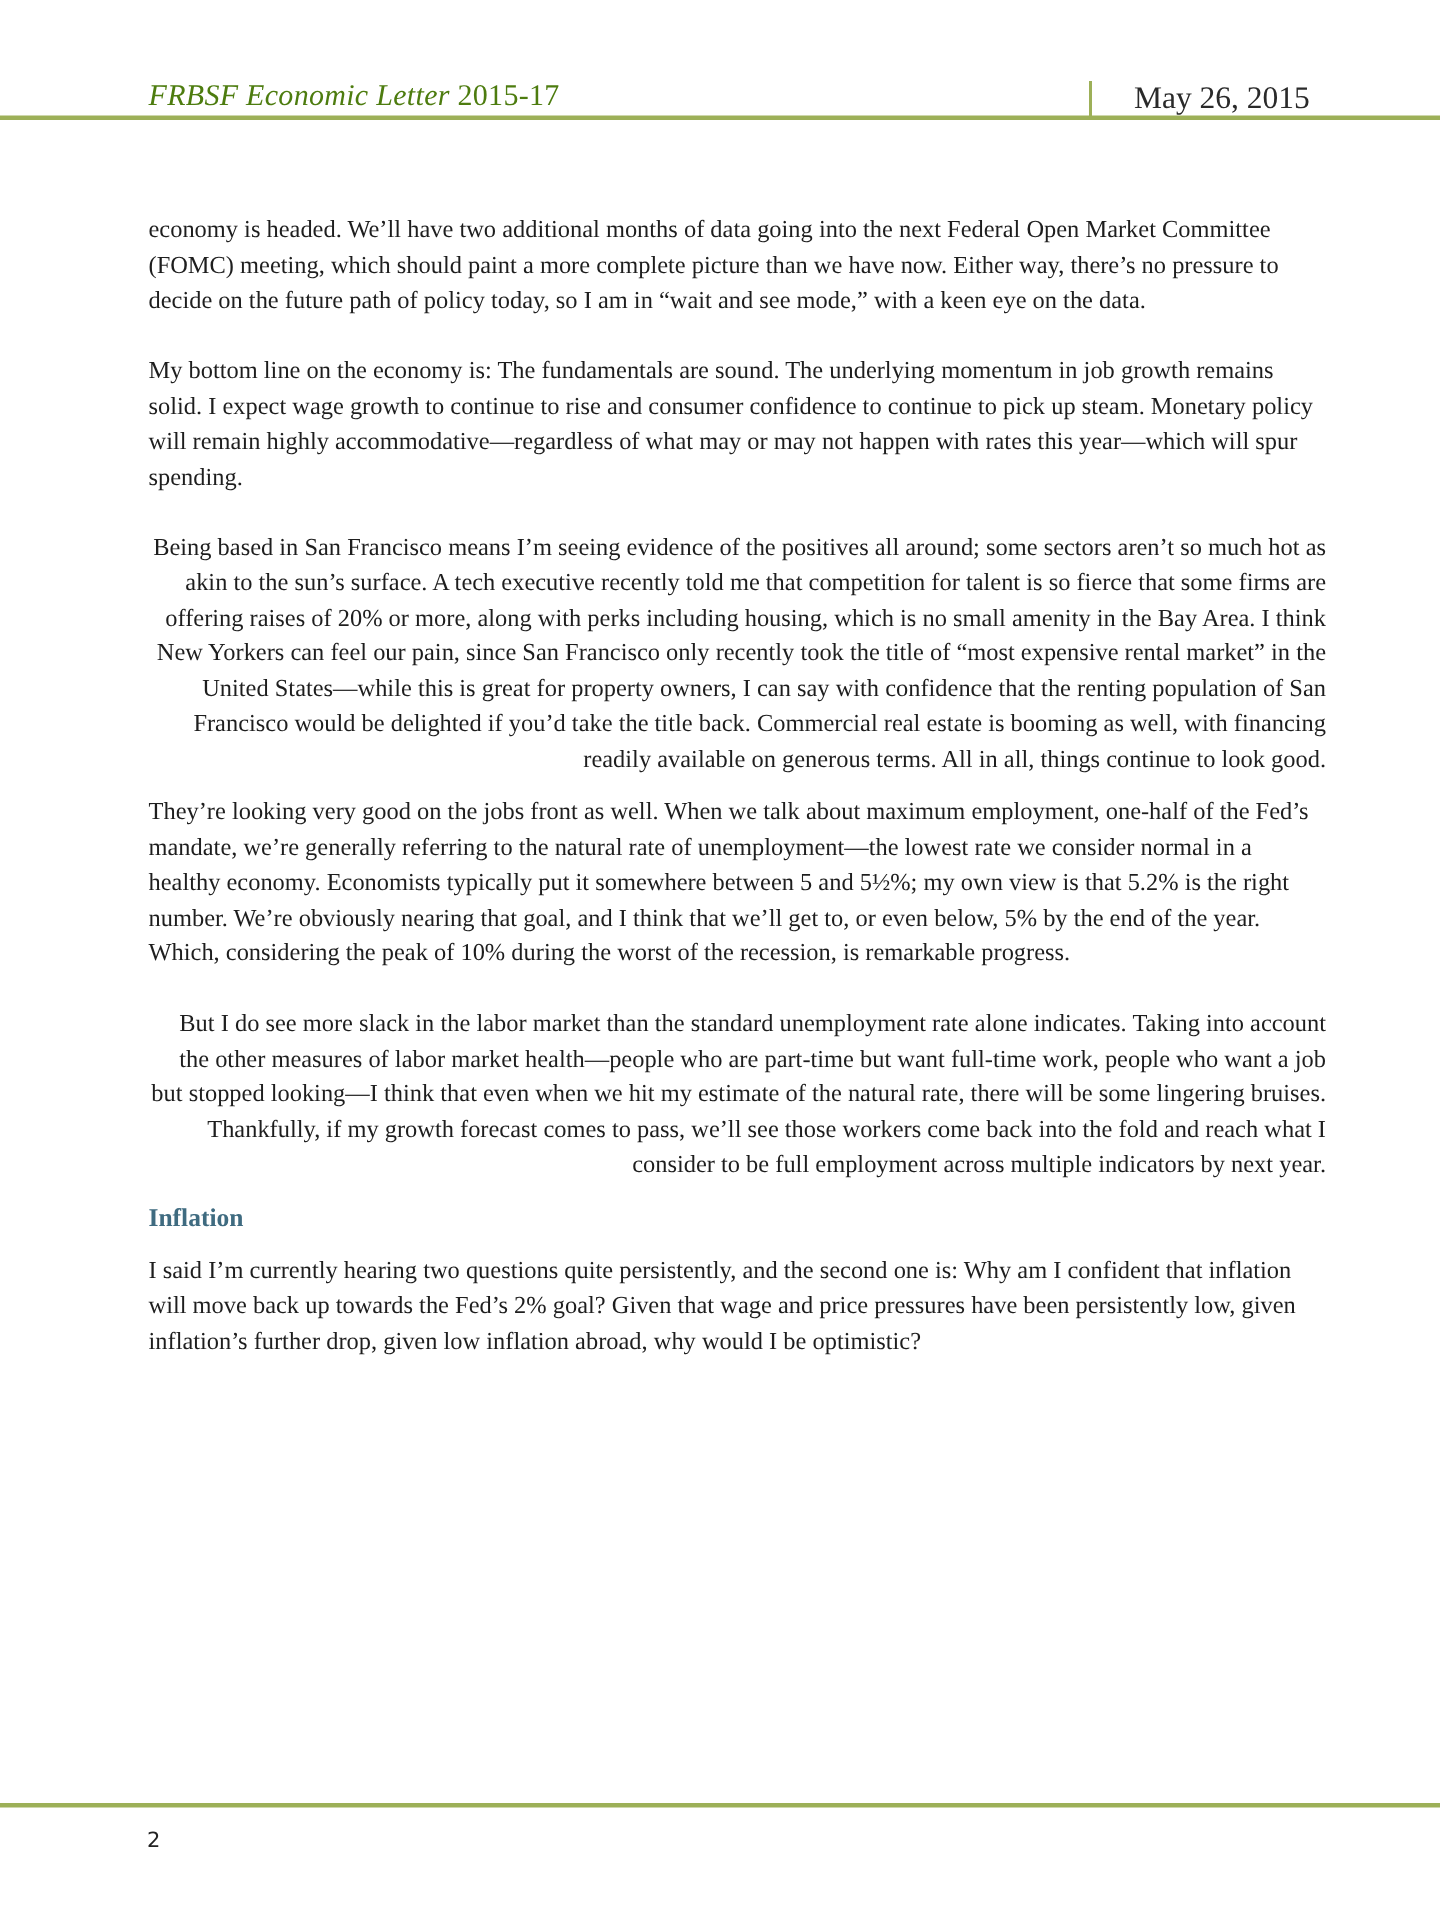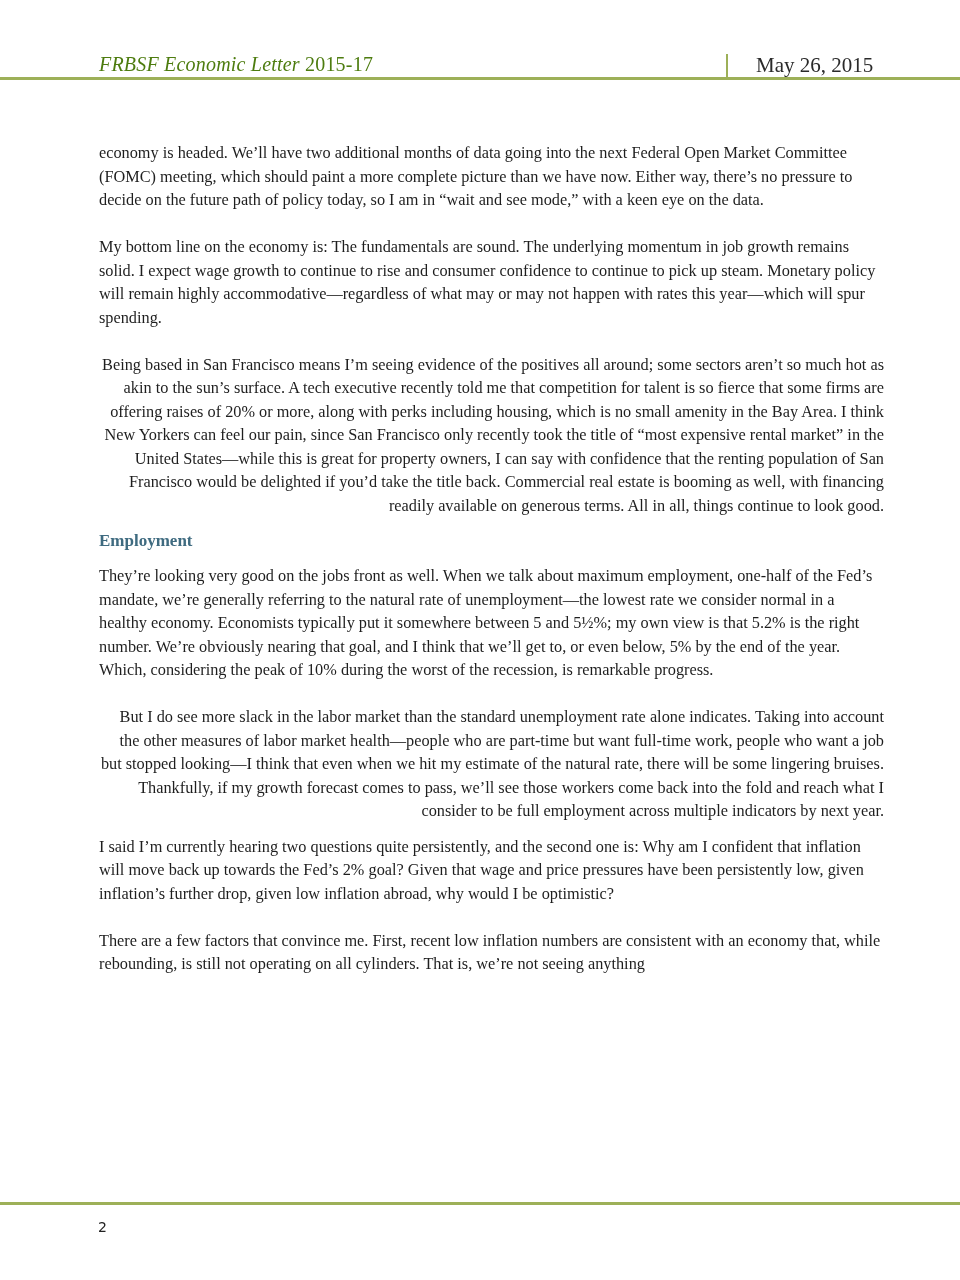--- a/index.html
+++ b/index.html
@@ -108,22 +108,21 @@
   <div class="header-divider-vertical"></div>
   <div class="header-date">May 26, 2015</div>
   <div class="header-rule"></div>
 </div>
 
 <div class="content">
   <p>economy is headed. We’ll have two additional months of data going into the next Federal Open Market Committee (FOMC) meeting, which should paint a more complete picture than we have now. Either way, there’s no pressure to decide on the future path of policy today, so I am in “wait and see mode,” with a keen eye on the data.</p>
   <p>My bottom line on the economy is: The fundamentals are sound. The underlying momentum in job growth remains solid. I expect wage growth to continue to rise and consumer confidence to continue to pick up steam. Monetary policy will remain highly accommodative—regardless of what may or may not happen with rates this year—which will spur spending.</p>
   <p class="before-heading">Being based in San Francisco means I’m seeing evidence of the positives all around; some sectors aren’t so much hot as akin to the sun’s surface. A tech executive recently told me that competition for talent is so fierce that some firms are offering raises of 20% or more, along with perks including housing, which is no small amenity in the Bay Area. I think New Yorkers can feel our pain, since San Francisco only recently took the title of “most expensive rental market” in the United States—while this is great for property owners, I can say with confidence that the renting population of San Francisco would be delighted if you’d take the title back. Commercial real estate is booming as well, with financing readily available on generous terms. All in all, things continue to look good.</p>
 
-  <h2>Employment</h2>
   <p>They’re looking very good on the jobs front as well. When we talk about maximum employment, one-half of the Fed’s mandate, we’re generally referring to the natural rate of unemployment—the lowest rate we consider normal in a healthy economy. Economists typically put it somewhere between 5 and 5½%; my own view is that 5.2% is the right number. We’re obviously nearing that goal, and I think that we’ll get to, or even below, 5% by the end of the year. Which, considering the peak of 10% during the worst of the recession, is remarkable progress.</p>
   <p class="before-heading">But I do see more slack in the labor market than the standard unemployment rate alone indicates. Taking into account the other measures of labor market health—people who are part-time but want full-time work, people who want a job but stopped looking—I think that even when we hit my estimate of the natural rate, there will be some lingering bruises. Thankfully, if my growth forecast comes to pass, we’ll see those workers come back into the fold and reach what I consider to be full employment across multiple indicators by next year.</p>
 
+  <h2>Inflation</h2>
   <p>I said I’m currently hearing two questions quite persistently, and the second one is: Why am I confident that inflation will move back up towards the Fed’s 2% goal? Given that wage and price pressures have been persistently low, given inflation’s further drop, given low inflation abroad, why would I be optimistic?</p>
-  <p>There are a few factors that convince me. First, recent low inflation numbers are consistent with an economy that, while rebounding, is still not operating on all cylinders. That is, we’re not seeing anything</p>
 </div>
 
 <div class="footer-rule"></div>
 <div class="page-number">2</div>
 
 </body></html>

